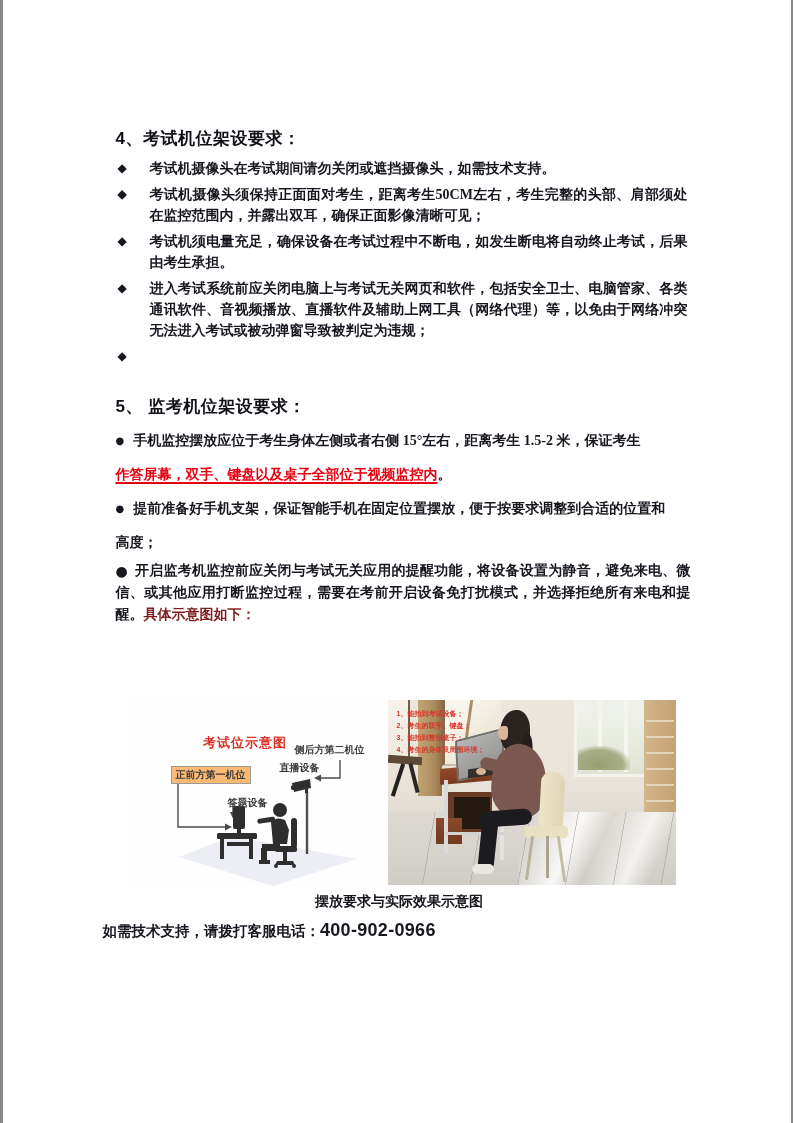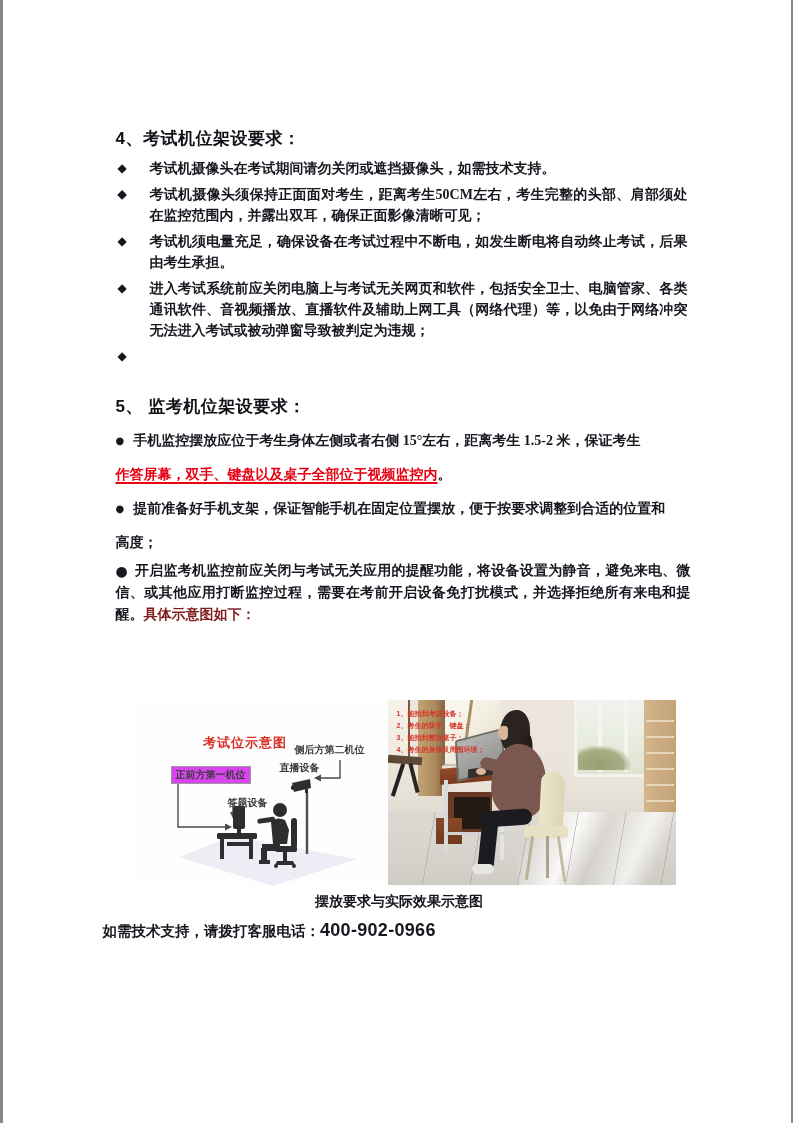--- a/index.html
+++ b/index.html
@@ -42,21 +42,21 @@
   }
   .diagram .dg-title{
     position:absolute; left:0; right:30px; top:14px; text-align:center;
     color:#d93025; font-weight:bold; font-size:13px;
     font-family:"Liberation Sans",sans-serif; letter-spacing:1px;margin-top:20px;
   }
   .dg-label{
     position:absolute; font-family:"Liberation Sans",sans-serif;
     font-size:10px; color:#3a3a3a; font-weight:600; white-space:nowrap;
   }
-  .dg-label.boxed{ border:1px solid #9a9a9a; padding:1px 4px; background:#d946ef; }
+  .dg-label.boxed{ border:1px solid #9a9a9a; padding:1px 4px; background:#fdba74; }
   .dg-svg{ position:absolute; left:0; top:0; }
   .photo{
     position:absolute; left:385px; top:0; width:288px; height:185px;
     background:linear-gradient(180deg,#ece6dc 0%,#e9e3d9 45%,#e2ddd4 60%,#dedad3 100%);
     overflow:hidden;
   }
   .ph{ position:absolute; }
   .photo .annot{
     position:absolute; left:9px; top:8px; color:#d8352a; font-size:7px; line-height:12px;
     font-family:"Liberation Sans",sans-serif; font-weight:bold; white-space:nowrap;

